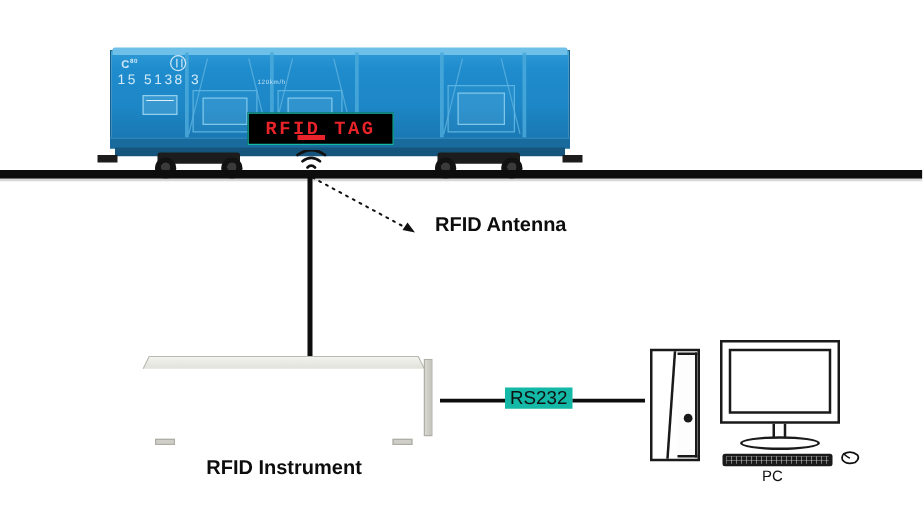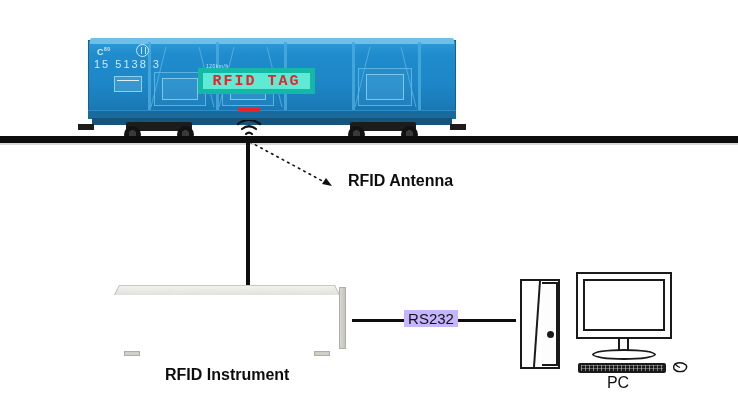--- a/index.html
+++ b/index.html
@@ -205,25 +205,25 @@
     top: 86px;
     width: 16px;
     height: 6px;
     background: #1c1c1c;
   }
 
   
   .tag-sign {
     position: absolute;
     left: 198px;
-    top: 68px;
+    top: 90px;
     width: 117px;
     height: 26px;
-    background: #5eead4;
-    border: 5px solid #14b8a6;
+    background: #000000;
+    border: 1px solid #14b8a6;
     box-sizing: border-box;
     display: flex;
     align-items: center;
     justify-content: center;
   }
   .tag-sign span {
     color: #e8232a;
     font-family: "Liberation Mono", monospace;
     font-size: 15px;
     font-weight: bold;
@@ -419,21 +419,21 @@
     background: #0d0d0d;
   }
   .rs232-label {
     position: absolute;
     left: 404px;
     top: 310px;
     width: 54px;
     text-align: center;
     font-size: 15px;
     color: #111111;
-    background: #c4b5fd;
+    background: #14b8a6;
   }
 
   
   .pc {
     position: absolute;
     left: 512px;
     top: 268px;
     width: 186px;
     height: 120px;
   }
@@ -544,21 +544,21 @@
     top: 92px;
     width: 17px;
     height: 13px;
   }
   .pc-label {
     position: absolute;
     left: 66px;
     top: 106px;
     width: 80px;
     text-align: center;
-    font-size: 16px;
+    font-size: 12px;
     color: #111111;
   }
 
   
   .label-bold {
     position: absolute;
     font-size: 16px;
     font-weight: bold;
     color: #0d0d0d;
     white-space: nowrap;

